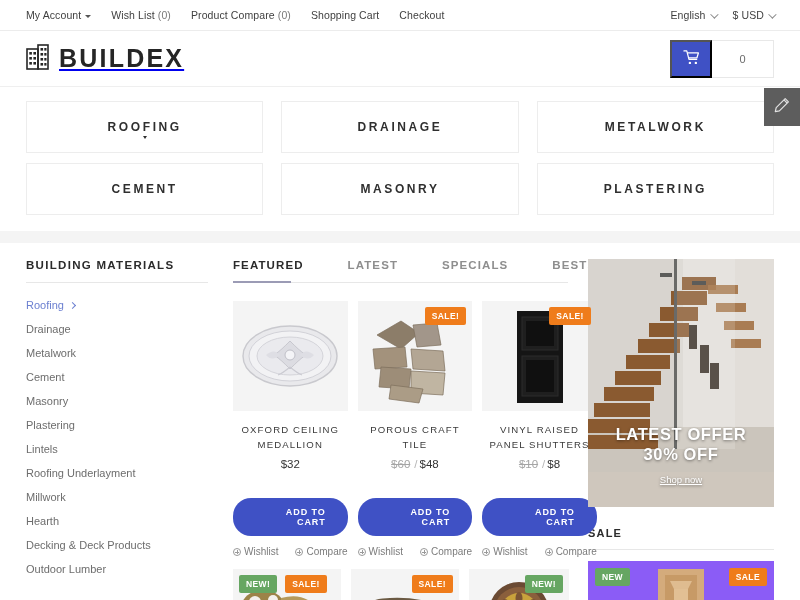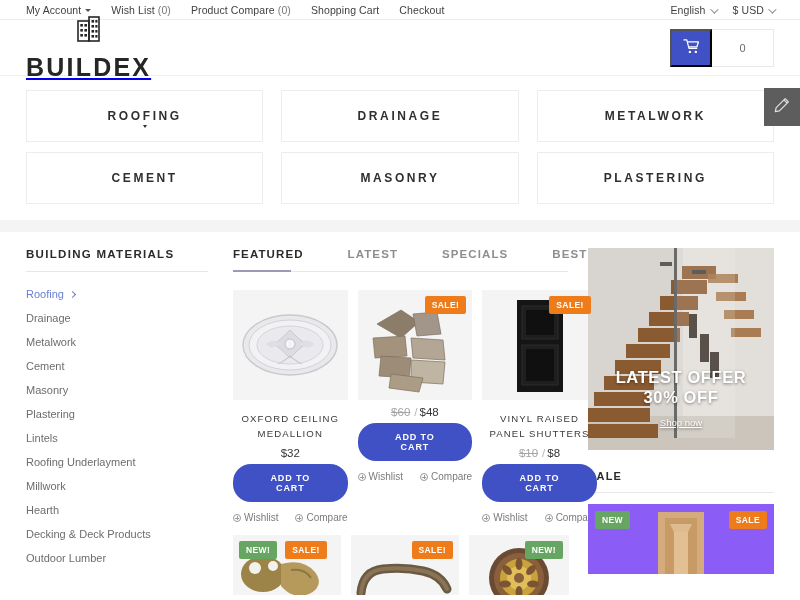--- a/index.html
+++ b/index.html
@@ -6,21 +6,21 @@
   html, body {
     width: 800px; height: 600px;
     overflow: hidden;
     background: #ffffff;
     font-family: "Liberation Sans", sans-serif;
     color: #3d3d3d;
   }
 
   
   .topbar {
-    height: 20px;
+    height: 31px;
     background: #ffffff;
     border-bottom: 1px solid #ececec;
     display: flex; align-items: center;
     padding: 0 26px;
     font-size: 10.5px;
   }
   .topbar-left { display: flex; align-items: center; gap: 20px; }
   .topbar-right { margin-left: auto; display: flex; align-items: center; gap: 17px; }
   .tb-link { color: #3f3f3f; text-decoration: none; white-space: nowrap; letter-spacing: .1px; }
   .tb-link .cnt { color: #7a7a7a; }
@@ -34,21 +34,21 @@
     border-right: 1px solid #8a8a8a; border-bottom: 1px solid #8a8a8a;
     transform: rotate(45deg) translateY(-2px); vertical-align: middle;
   }
 
   
   .header {
     height: 56px; background: #fff;
     display: flex; align-items: center; padding: 0 26px;
     border-bottom: 1px solid #efefef;
   }
-  .logo { display: flex; align-items: center; gap: 9px; flex-direction: column; }
+  .logo { display: flex; align-items: center; gap: 9px; }
   .logo-text {
     font-size: 25px; font-weight: bold; letter-spacing: 2.2px;
     color: #262626; line-height: 1;
   }
   .searchwrap { margin-left: auto; display: flex; align-items: stretch; }
   .searchbox {
     width: 418px; height: 38px; background: #f4f4f5;
     display: flex; align-items: center; padding: 0 12px 0 15px;
   }
   .searchbox input {
@@ -150,45 +150,46 @@
 
   .pname {
     font-size: 9.6px; font-weight: normal; letter-spacing: 1.1px;
     color: #3a3a3a; margin-top: 11px; line-height: 15px;
   }
   .pprice { font-size: 11.5px; color: #3a3a3a; margin-top: 6px; }
   .pprice .old { text-decoration: line-through; color: #a5a5a5; margin-right: 2px; }
   .pprice .sep { color: #b5b5b5; margin: 0 2px; }
   .pprice .new { font-weight: normal; color: #333; }
   .atc {
-    margin-top: 5px; display: inline-block;
+    margin-top: 28px; display: inline-block;
     background: #3f51c5; color: #fff; border: 0; border-radius: 18px;
     font-size: 9px; font-weight: bold; letter-spacing: .9px;
     padding: 9px 22px; cursor: pointer;
     font-family: "Liberation Sans", sans-serif;
+    text-align: right;
   }
   .pactions {
     margin-top: 10px; display: flex; justify-content: center; gap: 17px;
     font-size: 10px; color: #7b7b7b;
   }
   .pactions span { display: inline-flex; align-items: center; gap: 3px; }
   .plus-ico {
     display: inline-block; width: 8px; height: 8px; border: 1px solid #9a9a9a;
     border-radius: 50%; position: relative;
   }
   .plus-ico::before, .plus-ico::after {
     content: ''; position: absolute; background: #9a9a9a;
   }
   .plus-ico::before { left: 1px; right: 1px; top: 3px; height: 1px; }
   .plus-ico::after { top: 1px; bottom: 1px; left: 3px; width: 1px; }
 
   
   .rightcol { width: 186px; flex-shrink: 0; }
   .promo {
-    height: 202px; position: relative; overflow: hidden;
+    height: 248px; position: relative; overflow: hidden;
     cursor: pointer; background: #cfc7bd;
   }
   .promo-overlay {
     position: absolute; left: 0; right: 0; bottom: 0; top: 0;
     display: flex; flex-direction: column; align-items: center;
     justify-content: flex-end; padding-bottom: 22px; color: #fff;
     text-shadow: 0 1px 3px rgba(0,0,0,.45);
   }
   .promo-t1 { font-size: 16.5px; font-weight: bold; letter-spacing: .6px; }
   .promo-t2 { font-size: 16.5px; font-weight: bold; letter-spacing: .6px; margin-top: 1px; }
@@ -363,20 +364,21 @@
               <polygon points="16,26 40,12 58,24 40,40" fill="#8c7d69"></polygon>
               <polygon points="52,16 76,14 80,36 56,38" fill="#a2968a"></polygon>
               <polygon points="12,40 44,38 46,58 14,60" fill="#a3927c"></polygon>
               <polygon points="50,40 82,42 84,62 52,60" fill="#b3a694"></polygon>
               <polygon points="20,58 50,60 48,80 18,78" fill="#9d8d78"></polygon>
               <polygon points="50,62 84,64 82,86 50,84" fill="#c0b5a2"></polygon>
               <polygon points="30,76 62,80 58,94 28,90" fill="#ab9c86"></polygon>
             </g>
           </svg>
         </div>
+        <div class="pname">POROUS CRAFT TILE</div>
         <div class="pprice">
           <span class="old">$60</span><span class="sep">/</span><span class="new">$48</span>
         </div>
         <button class="atc">ADD TO CART</button>
         <div class="pactions">
           <span>
               <i class="plus-ico"></i>
               <em style="font-style:normal">Wishlist</em>
             </span>
           <span>

